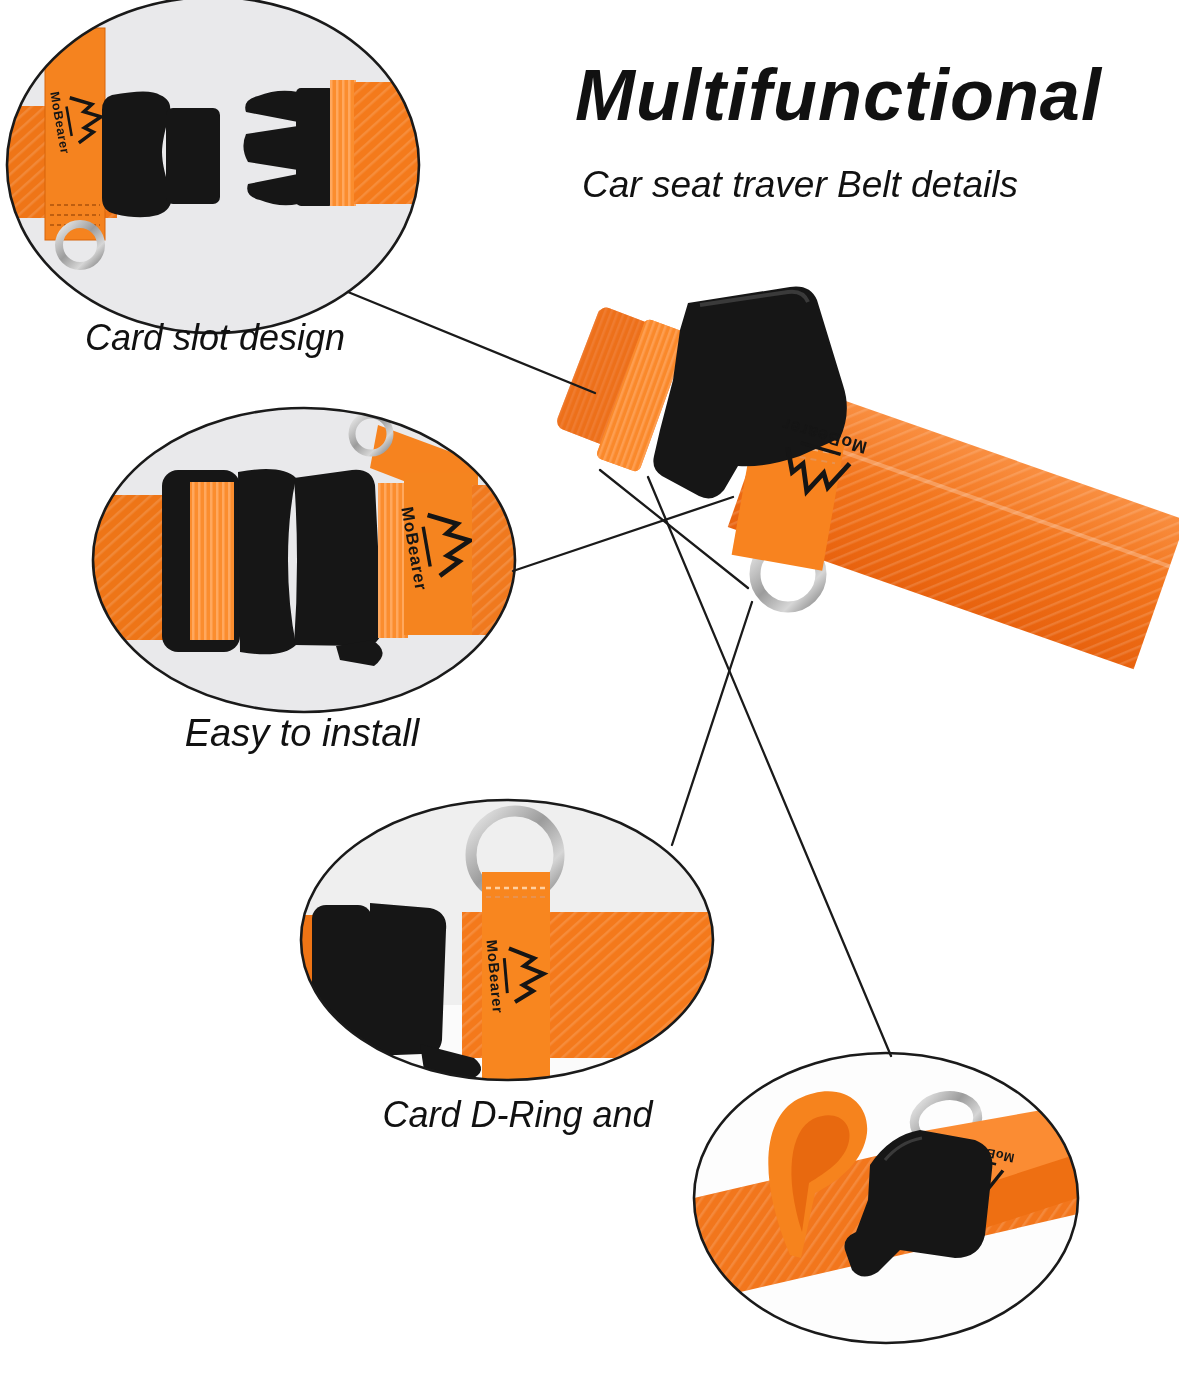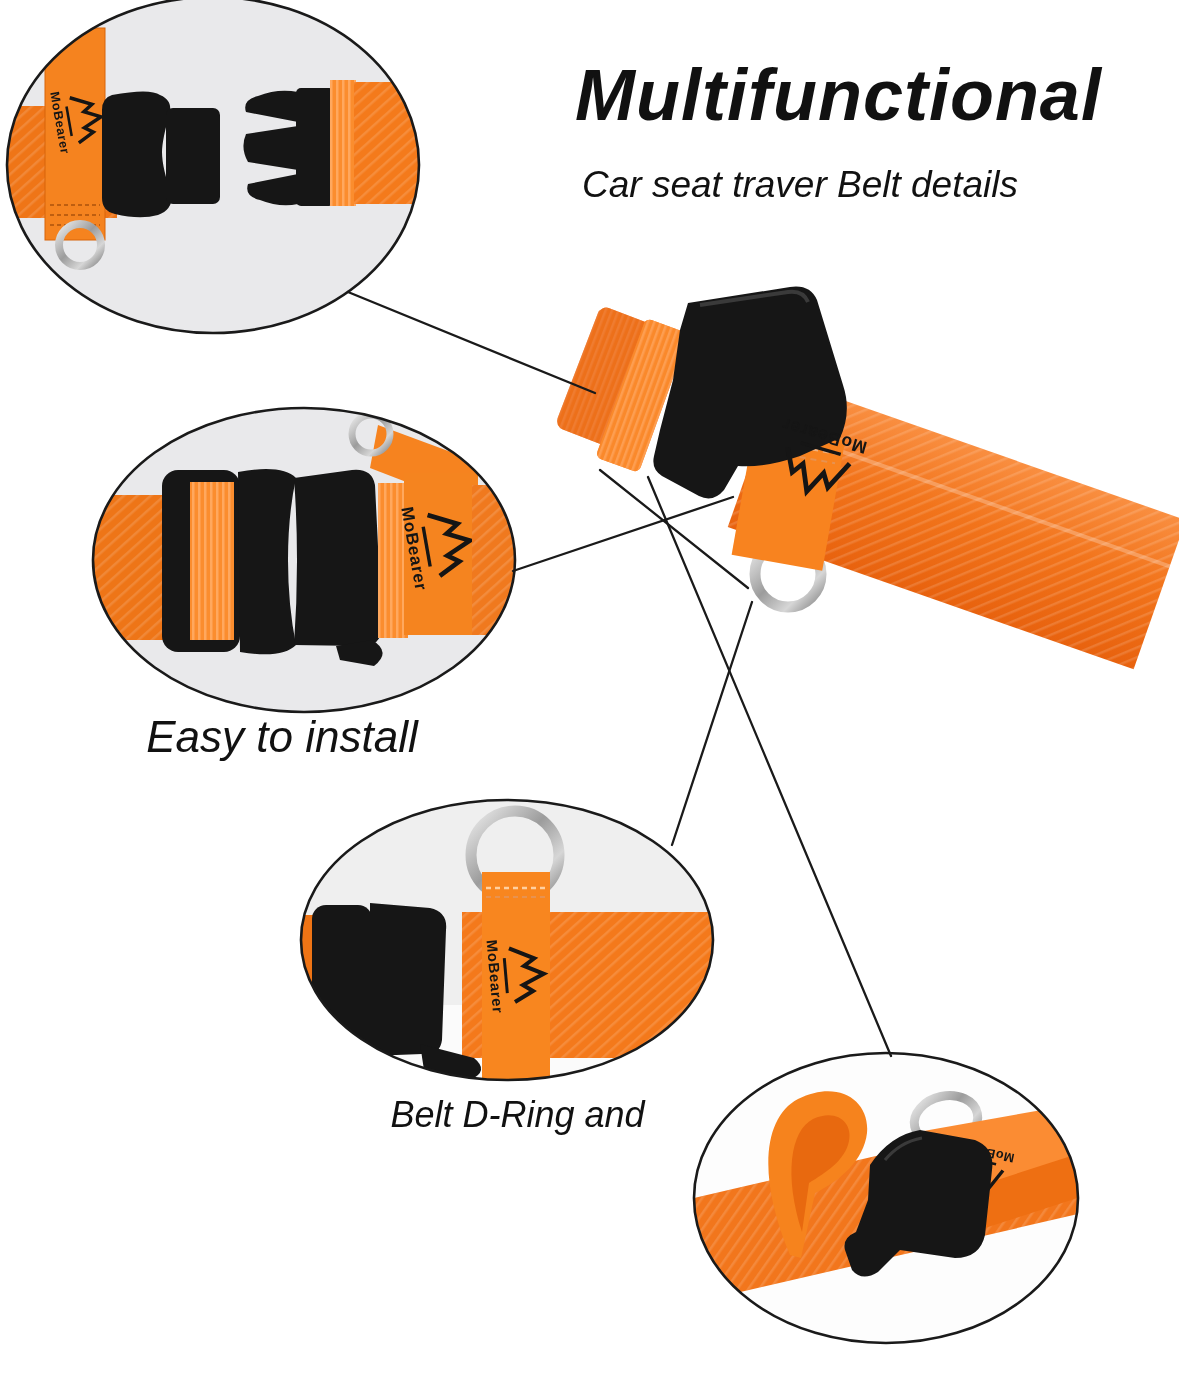--- a/index.html
+++ b/index.html
@@ -8,21 +8,21 @@
     width:1179px;height:1393px;
     background:#fff;
     overflow:hidden;
     font-family:"Liberation Sans", sans-serif;
   }
   #art{position:absolute;left:0;top:0;}
   .txt{position:absolute;color:#111;font-style:italic;text-align:center;}
   #title{left:575px;top:54px;width:460px;font-size:72px;font-weight:700;letter-spacing:1px;}
   #subtitle{left:555px;top:147px;width:490px;font-size:37px;font-weight:400;margin-top:17px;}
   #label-1{left:15px;top:317px;width:400px;font-size:36px;}
-  #label-2{left:87px;top:712px;width:390px;font-size:44px;}
+  #label-2{left:107px;top:712px;width:390px;font-size:38px;}
   #label-3{left:325px;top:1090px;width:385px;font-size:36px;line-height:50px;}
   #label-4{left:598px;top:1347px;width:575px;font-size:37px;}
   .lgM{fill:none;stroke:#151515;stroke-width:3px;stroke-linejoin:miter;}
   .lgB{fill:#151515;}
   .lgT{font-size:11px;font-weight:bold;fill:#151515;letter-spacing:.5px;font-family:"Liberation Sans",sans-serif;}
   .blk{fill:#161616;}
   .line{stroke:#1a1a1a;stroke-width:2.3;stroke-linecap:round;}
   .oline{fill:none;stroke:#1a1a1a;stroke-width:2.6;}
 </style>
 </head>
@@ -219,17 +219,18 @@
 
   <line class="line" x1="348" y1="292" x2="595" y2="393"></line>
   <line class="line" x1="513" y1="571" x2="733" y2="497"></line>
   <line class="line" x1="600" y1="470" x2="748" y2="588"></line>
   <line class="line" x1="672" y1="845" x2="752" y2="602"></line>
   <line class="line" x1="648" y1="477" x2="891" y2="1056"></line>
 </svg>
 
   <div class="txt" id="title">Multifunctional</div>
   <div class="txt" id="subtitle">Car seat traver Belt details</div>
+  <div class="txt" id="label-1">Card slot design</div>
   <div class="txt" id="label-2">Easy to install</div>
   <div class="txt" id="label-3">
-    <div>Belt D-Ring and</div>
+    <div>Card D-Ring and</div>
   </div>
 </div>
 
 </body></html>

